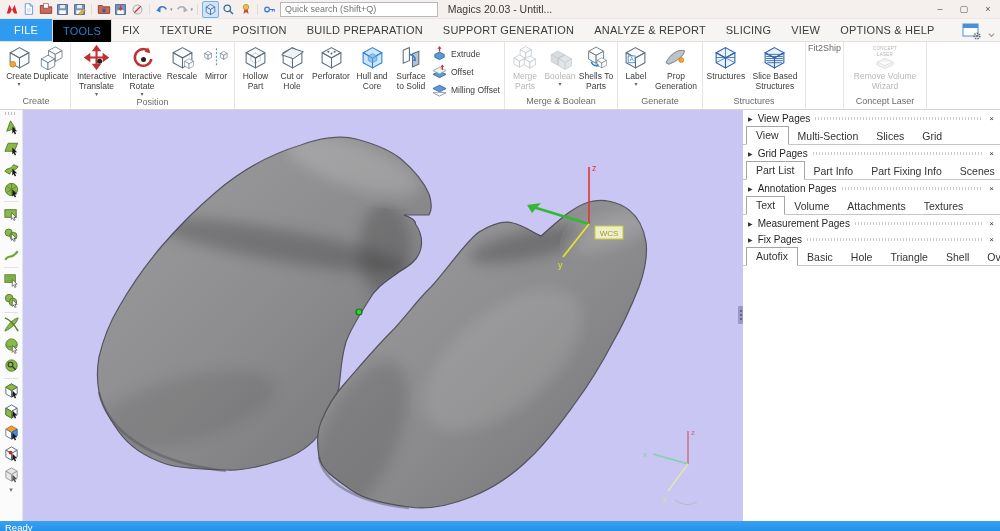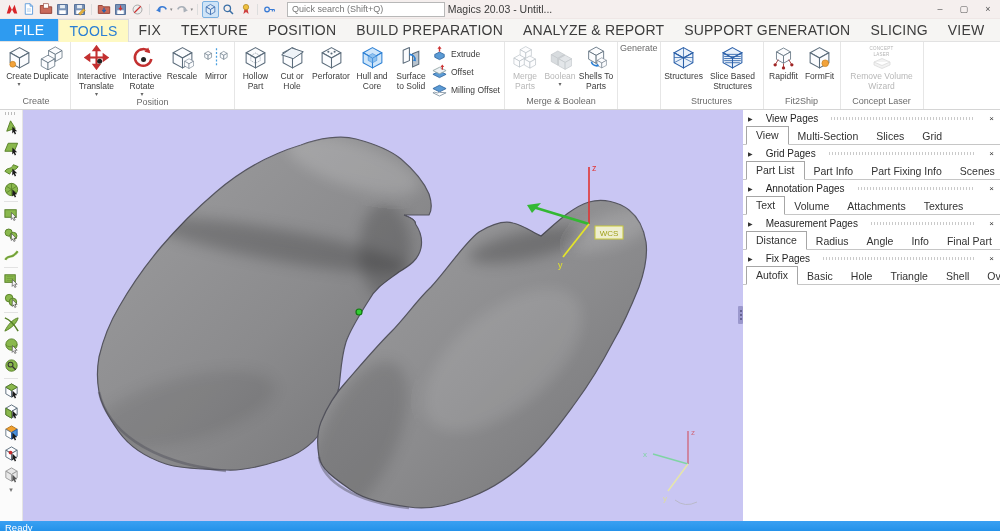--- a/index.html
+++ b/index.html
@@ -6,30 +6,30 @@
   body{width:1000px;height:531px;font-family:"Liberation Sans",sans-serif;overflow:hidden;background:#fff;position:relative}
   svg{display:block}
 
   
   .titlebar{height:18px;background:#f5efee;display:flex;align-items:center;position:relative;border-bottom:1px solid #efe7e6}
   .qa{display:flex;align-items:center;gap:2px;padding-left:4px;z-index:2}
   .qa-icon{width:15px;height:15px;display:flex;align-items:center;justify-content:center}
   .qa-sep{width:1px;height:11px;background:#ddd;margin:0 2px}
   .qa-caret{font-size:5px;color:#888;margin-left:-1px}
   .qa-hl{background:#cfe4f7;border:1px solid #7ab0e0;border-radius:2px}
-  .search{margin-left:8px;width:148px;height:13px;font-size:9px;font-family:"Liberation Sans",sans-serif;border:1px solid #b8b8b8;background:#fff;color:#888;padding:0 4px;outline:none}
+  .search{margin-left:1px;width:148px;height:13px;font-size:9px;font-family:"Liberation Sans",sans-serif;border:1px solid #b8b8b8;background:#fff;color:#888;padding:0 4px;outline:none}
   .win-title{position:absolute;left:0;right:0;top:0;height:18px;display:flex;align-items:center;justify-content:center;font-size:10.5px;color:#3a3a3a;pointer-events:none;z-index:1}
   .win-controls{margin-left:auto;display:flex;z-index:2}
   .win-btn{width:24px;height:17px;display:flex;align-items:center;justify-content:center;font-size:9px;color:#555}
 
   
   .tabbar{height:22px;background:#f6f5f3;display:flex;align-items:stretch;border-bottom:1px solid #e2e2e2;position:relative}
-  .tab{padding:0 10px;font-size:14px;display:flex;align-items:center;color:#3c3c3c;letter-spacing:.2px;white-space:nowrap}
+  .tab{padding:0 10px;font-size:11px;display:flex;align-items:center;color:#3c3c3c;letter-spacing:.2px;white-space:nowrap}
   .tab.file{background:#2e9bf0;color:#fff;padding:0 14px}
-  .tab.active{background:#fef9c3;color:#2a7fd4;border:1px solid #dcdcdc;border-bottom:none;margin-bottom:-1px}
+  .tab.active{background:#000000;color:#2a7fd4;border:1px solid #dcdcdc;border-bottom:none;margin-bottom:-1px}
   .tab-extras{margin-left:auto;display:flex;align-items:flex-end;gap:5px;padding:0 4px 1px 0}
 
   
   .ribbon{height:67px;background:#fff;display:flex;border-bottom:1px solid #d5d5d5;padding-left:2px}
   .rgroup{display:flex;flex-direction:column;border-right:1px solid #e6e6e6;padding:0 2px}
   .rbtns{flex:1;display:flex;align-items:stretch}
   .rbtn{display:flex;flex-direction:column;align-items:center;font-size:8.5px;color:#3b3b3b;text-align:center;line-height:1.15;padding-top:2px}
   .rbtn .ric{height:27px;display:flex;align-items:center;justify-content:center;margin-bottom:1px}
   .rbtn.disabled{color:#b7b7b7}
   .rbtn.disabled svg{opacity:.45}
@@ -47,21 +47,21 @@
   .ltool{width:20px;height:21px;display:flex;align-items:center;justify-content:center}
   .lsep{width:14px;height:1px;background:#e2e2e2;margin:1px 0}
   .more-tools{font-size:7px;color:#777;margin-top:1px}
 
   .viewport{width:720px;height:411px;background:#c9c6f3;position:relative}
   .splitter{position:absolute;right:0;top:196px;width:5px;height:18px;background:#9b98cd;border-radius:1px;display:flex;flex-direction:column;align-items:center;justify-content:center;gap:2px}
   .splitter i{width:2px;height:2px;background:#55527f;border-radius:50%}
 
   
   .rightpanel{flex:1;background:#fff;display:flex;flex-direction:column;overflow:hidden}
-  .section-header{height:16px;display:flex;align-items:center;font-size:10px;color:#1f1f1f;padding:0 5px;gap:13px}
+  .section-header{height:16px;display:flex;align-items:center;font-size:10px;color:#1f1f1f;padding:0 5px;gap:5px}
   .sh-arrow{font-size:6px;color:#333}
   .squiggle{flex:1;height:3px;margin-top:1px;background:repeating-linear-gradient(90deg,#cacaca 0 1px,transparent 1px 3px)}
   .close-x{font-size:8px;color:#333;padding:0 1px}
   .ptabs{height:18px;display:flex;align-items:flex-end;border-bottom:1px solid #c6c6c6;padding-left:3px}
   .ptab{font-size:10.5px;color:#333;padding:2px 9px;white-space:nowrap}
   .ptab.active{background:#fff;border:1px solid #a6a6a6;border-bottom:1px solid #fff;margin-bottom:-1px;padding:2px 9px 3px}
 
   
   .statusbar{height:12px;background:linear-gradient(#3aa0f2,#1f8fe8);color:#fff;font-size:9.5px;display:flex;align-items:center;padding-left:5px}
 </style>
@@ -189,22 +189,22 @@
   </div>
 </div>
 
 <div class="tabbar">
   <span class="tab file">FILE</span>
   <span class="tab active">TOOLS</span>
   <span class="tab">FIX</span>
   <span class="tab">TEXTURE</span>
   <span class="tab">POSITION</span>
   <span class="tab">BUILD PREPARATION</span>
+  <span class="tab">SUPPORT GENERATION</span>
   <span class="tab">ANALYZE &amp; REPORT</span>
-  <span class="tab">SUPPORT GENERATION</span>
   <span class="tab">SLICING</span>
   <span class="tab">VIEW</span>
   <span class="tab">OPTIONS &amp; HELP</span>
   <span class="tab-extras">
     <span>
         <svg width="20" height="17" viewBox="0 0 20 17">
           <rect x="1" y="1" width="15" height="12" fill="#fff" stroke="#4a90d9"></rect>
           <rect x="1" y="1" width="15" height="4" fill="#4a90d9"></rect>
           <circle cx="15" cy="13" r="2.8" fill="none" stroke="#666" stroke-width="1.6" stroke-dasharray="1.4 1.1"></circle>
           <circle cx="15" cy="13" r="1" fill="#666"></circle>
@@ -444,20 +444,42 @@
               <path d="M15.5,20.5 l-3,-.2 1.6,-2.6Z" fill="#2a7fd4"></path>
             </svg>
           </span>
         <span>Shells To Parts</span>
       </div>
     </div>
     <div class="rgname">Merge &amp; Boolean</div>
   </div>
 
   <div class="rgroup">
+    <div class="rbtns">
+      <div class="rbtn" style="width:32px">
+        <span class="ric">
+            <svg width="25" height="25" viewBox="0 0 24 24">
+              <use href="#cube24" class="cl"></use>
+              <rect x="5" y="10.5" width="6.5" height="6.5" fill="#fff" stroke="#4a90d9" stroke-width=".9"></rect>
+              <text x="8.2" y="15.8" font-size="5.5" fill="#2a7fd4" text-anchor="middle" font-family="Liberation Sans, sans-serif">A</text>
+            </svg>
+          </span>
+        <span>Label</span>
+        <span class="caret">▾</span>
+      </div>
+      <div class="rbtn" style="width:48px">
+        <span class="ric">
+            <svg width="25" height="25" viewBox="0 0 24 24">
+              <path d="M3,17 C7,8 16,3.5 20.5,5.5 C21,9.5 13,16 5.5,18.5Z" fill="#bcc3ca" stroke="#858d96"></path>
+              <circle cx="17.5" cy="14.5" r="2.4" fill="#f2a33c" stroke="#c07c18" stroke-width=".6"></circle>
+            </svg>
+          </span>
+        <span>Prop Generation</span>
+      </div>
+    </div>
     <div class="rgname">Generate</div>
   </div>
 
   <div class="rgroup">
     <div class="rbtns">
       <div class="rbtn" style="width:42px">
         <span class="ric">
             <svg width="25" height="25" viewBox="0 0 24 24">
               <use href="#cube24" style="stroke:#2a5fa8;fill:#eaf2fb"></use>
               <path d="M3,7.5 21,17 M21,7.5 3,17 M12,2.5 12,22 M3,12 21,12" stroke="#2a5fa8" stroke-width=".7" fill="none"></path>
@@ -472,45 +494,20 @@
               <path d="M4,9 20,9 M4,11 20,11 M4,13 20,13 M4,15 20,15 M5,17 19,17" stroke="#2a5fa8" stroke-width=".8"></path>
             </svg>
           </span>
         <span>Slice Based Structures</span>
       </div>
     </div>
     <div class="rgname">Structures</div>
   </div>
 
   <div class="rgroup">
-    <div class="rbtns">
-      <div class="rbtn" style="width:36px">
-        <span class="ric">
-            <svg width="25" height="25" viewBox="0 0 24 24">
-              <g transform="translate(3,1) scale(.75)">
-                <use href="#cube24" class="cl"></use>
-              </g>
-              <circle cx="4" cy="19" r="1.6" fill="#a02525"></circle>
-              <circle cx="20" cy="19" r="1.6" fill="#a02525"></circle>
-              <circle cx="12" cy="22" r="1.6" fill="#a02525"></circle>
-              <path d="M4,19 7,14 M20,19 17,14 M12,22 12,18" stroke="#a02525" stroke-width=".8"></path>
-            </svg>
-          </span>
-        <span>Rapidfit</span>
-      </div>
-      <div class="rbtn" style="width:36px">
-        <span class="ric">
-            <svg width="25" height="25" viewBox="0 0 24 24">
-              <use href="#cube24" class="cl"></use>
-              <circle cx="17.5" cy="17.5" r="3.2" fill="#f2a33c" stroke="#c07c18" stroke-width=".6"></circle>
-            </svg>
-          </span>
-        <span>FormFit</span>
-      </div>
-    </div>
     <div class="rgname">Fit2Ship</div>
   </div>
 
   <div class="rgroup">
     <div class="rbtns">
       <div class="rbtn disabled" style="width:78px">
         <span class="ric" style="flex-direction:column;height:27px">
           <span class="cl-logo">CONCEPT LASER</span>
           <svg width="22" height="12" viewBox="0 0 22 12">
               <path d="M3,5 L11,1.5 19,5 11,8.5Z M3,5 v3 l8,3.5 8,-3.5 v-3" fill="#e3e3e3" stroke="#b0b0b0" stroke-width=".8"></path>
@@ -765,28 +762,20 @@
       <span class="ptab">Attachments</span>
       <span class="ptab">Textures</span>
     </div>
 
     <div class="section-header">
       <span class="sh-arrow">▶</span>
       <span>Measurement Pages</span>
       <span class="squiggle"></span>
       <span class="close-x">×</span>
     </div>
-    <div class="ptabs">
-      <span class="ptab active">Distance</span>
-      <span class="ptab">Radius</span>
-      <span class="ptab">Angle</span>
-      <span class="ptab">Info</span>
-      <span class="ptab">Final Part</span>
-
-    </div>
 
     <div class="section-header">
       <span class="sh-arrow">▶</span>
       <span>Fix Pages</span>
       <span class="squiggle"></span>
       <span class="close-x">×</span>
     </div>
     <div class="ptabs">
       <span class="ptab active">Autofix</span>
       <span class="ptab">Basic</span>

